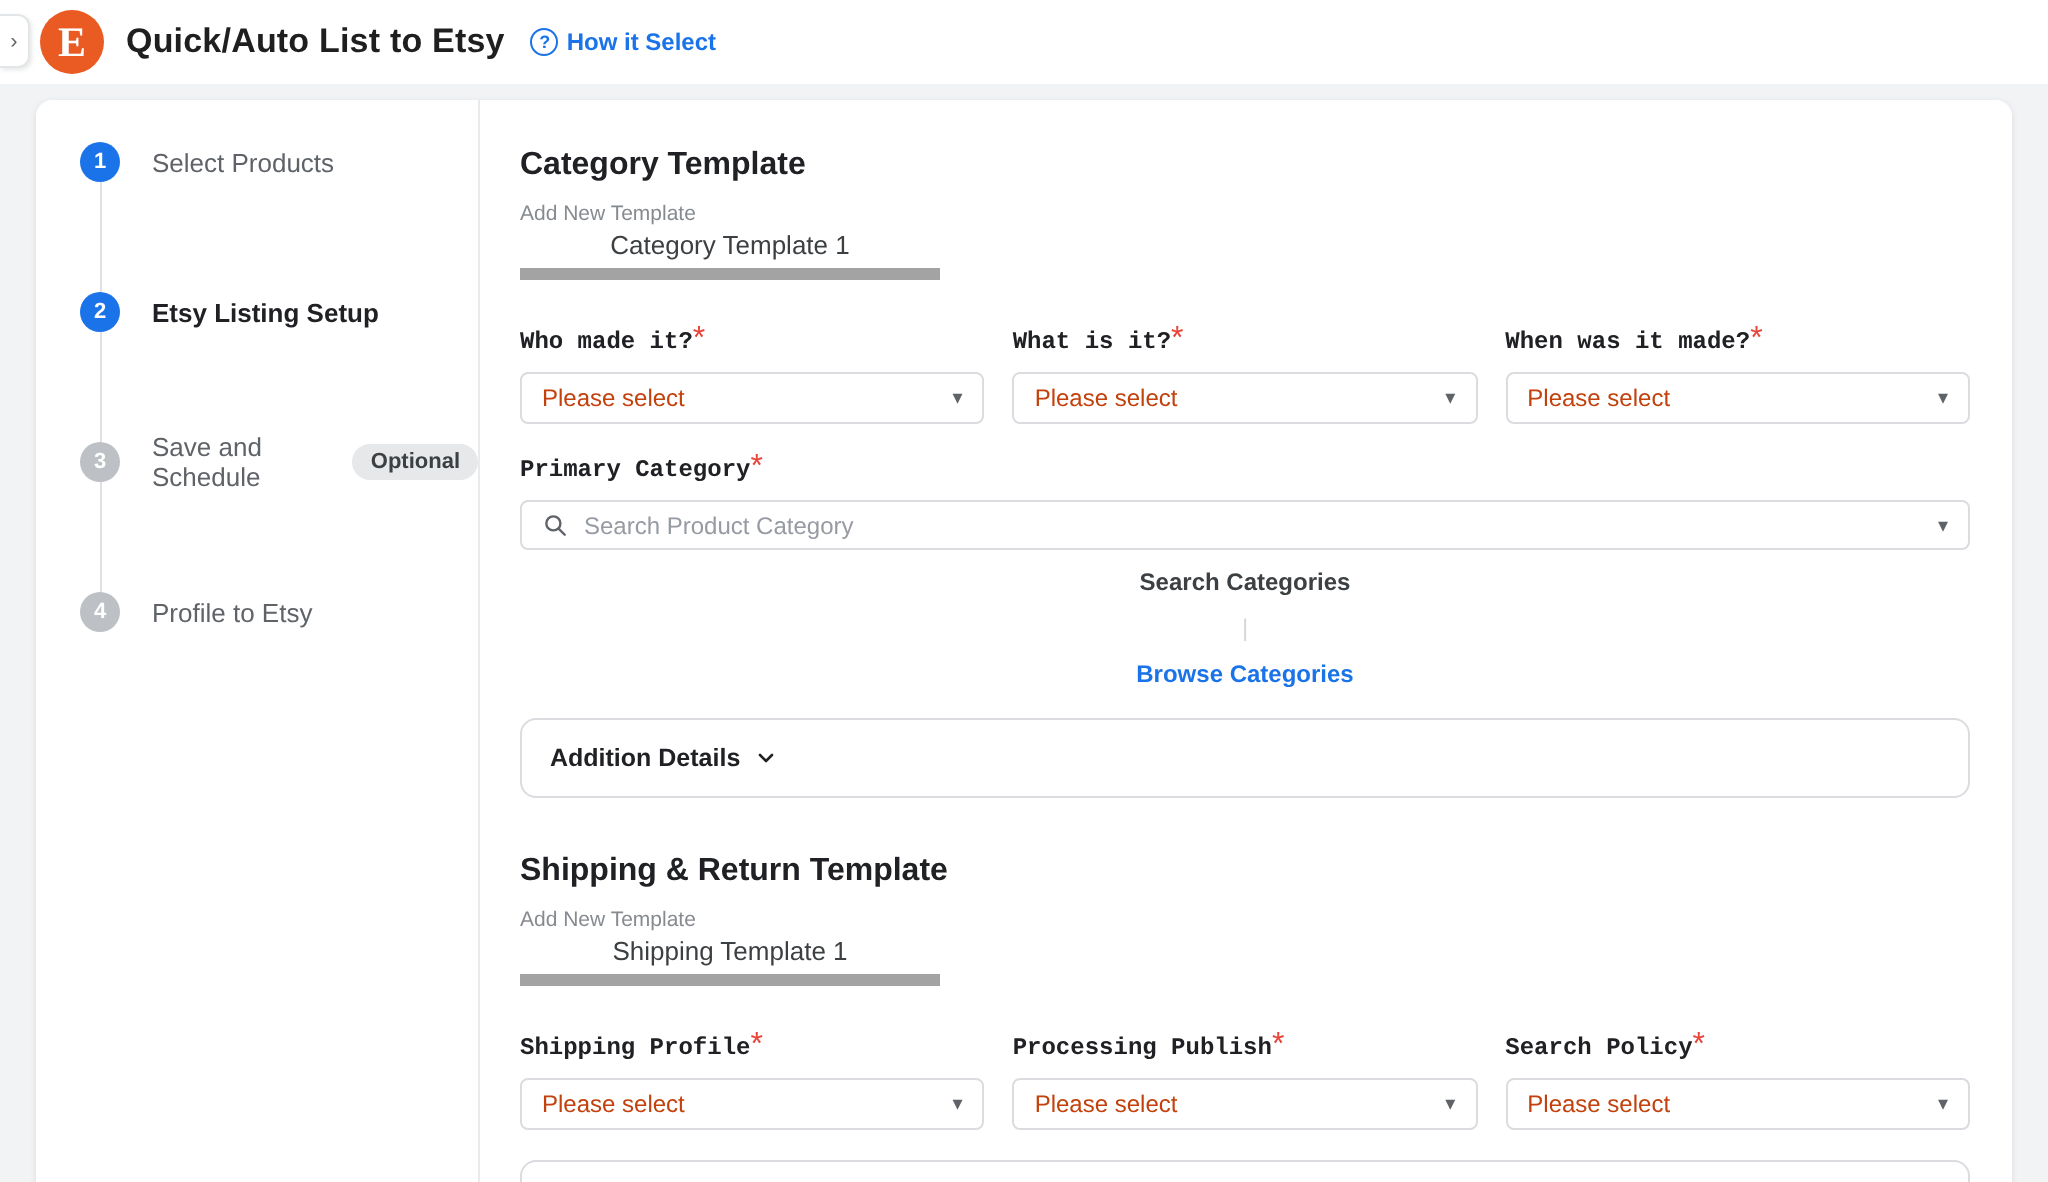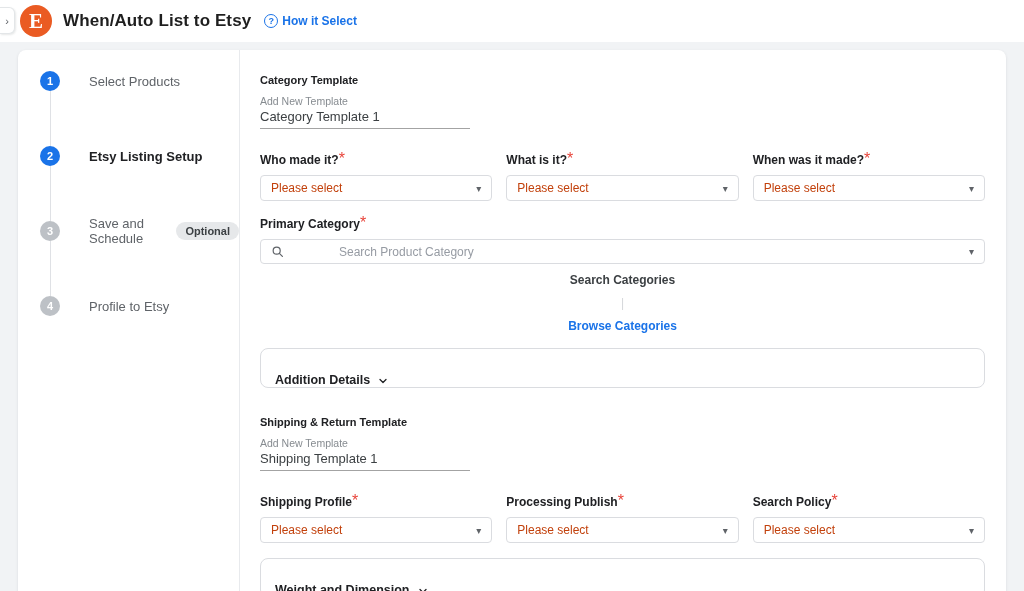--- a/index.html
+++ b/index.html
@@ -70,56 +70,56 @@
     padding:21px 0 0 22px;
   }
   .step-row { display:flex; align-items:center; height:20px; }
   .step-circle {
     width:20px; height:20px; border-radius:50%; flex:none;
     display:flex; align-items:center; justify-content:center;
     color:#ffffff; font-size:11px; font-weight:700;
   }
   .step-circle.blue { background:#1a73e8; }
   .step-circle.gray { background:#bdc1c6; }
-  .step-label { margin-left:29px; font-size:13px; color:#5f6368; }
+  .step-label { margin-left:16px; font-size:13px; color:#5f6368; }
   .step-label.active { color:#202124; font-weight:700; }
   .step-badge {
     margin-left:9px;
     background:#e6e8ea; color:#3c4043;
     font-size:11px; font-weight:700;
     padding:3px 9px; border-radius:11px;
     white-space:nowrap;
     text-align:center;
   }
   .step-connector {
     width:1px; height:55px; margin-left:10px;
     background:#dfe1e5;
   }
 
   
   .main { flex:1; padding:24px 21px 0 20px; }
 
-  .section-heading { font-size:11px; font-weight:700; color:#202124; }
+  .section-heading { font-size:16px; font-weight:700; color:#202124; }
 
   .tpl-field { margin-top:9px; width:210px; }
   .tpl-field-label { font-size:10.5px; color:#868b90; }
   .tpl-field-input {
     display:block; width:100%;
-    border:none; border-bottom:1px solid #a3a3a3;
+    border:none; border-bottom:6px solid #a3a3a3;
     padding:2px 0 4px 0;
     font-family:"Liberation Sans", sans-serif;
     font-size:13px; color:#3c4043;
-    outline:none; background:transparent;
+    outline:none; background:transparent;text-align:center;
   }
 
   .select-row {
     display:grid; grid-template-columns:repeat(3,1fr);
     column-gap:14px; margin-top:21px;
   }
-  .field-label { font-size:12px; font-weight:700; color:#202124; }
+  .field-label { font-size:12px; font-weight:700; color:#202124;font-family:Liberation Mono, monospace; }
   .req { color:#e8443a; }
   .select-box {
     margin-top:7px; height:26px;
     border:1px solid #dadce0; border-radius:4px;
     display:flex; align-items:center;
     padding:0 10px;
     cursor:pointer; background:#fff;
   }
   .select-value { flex:1; font-size:12px; color:#c2410c; }
   .caret { font-size:10px; color:#5f6368; }
@@ -127,52 +127,52 @@
   .primary-cat { margin-top:13px; }
   .search-box {
     margin-top:7px; height:25px;
     border:1px solid #dadce0; border-radius:4px;
     display:flex; align-items:center;
     padding:0 10px; gap:8px; background:#fff;
   }
   .search-box input {
     flex:1; border:none; outline:none;
     font-family:"Liberation Sans", sans-serif;
-    font-size:12px; color:#b91c1c; background:transparent;margin-left:47px;
+    font-size:12px; color:#b91c1c; background:transparent;
   }
   .search-box input::placeholder { color:#969ba3; }
 
   .cat-links { margin-top:9px; display:flex; align-items:center; gap:9px;flex-direction:column; }
   .cat-link-dark { font-size:12px; font-weight:700; color:#3c4043; }
   .cat-link-sep { color:#d4d7da; font-size:12px; }
   .cat-link-blue { font-size:12px; font-weight:700; color:#1a73e8; cursor:pointer; }
 
   .accordion {
     margin-top:15px; height:40px;
     border:1px solid #dadce0; border-radius:8px;
-    display:flex; align-items:flex-end; gap:7px;
+    display:flex; align-items:center; gap:7px;
     padding:0 14px; cursor:pointer; background:#fff;
   }
   .accordion-label { font-size:12.5px; font-weight:700; color:#202124; }
 
   .section-gap { margin-top:28px; }
 
   .chev-svg { display:block; }
 </style>
 </head>
 <body>
 
 <div class="header">
   <div class="collapse-tab">
     <span>›</span>
   </div>
   <div class="etsy-logo">
     <span>E</span>
   </div>
-  <div class="header-title">When/Auto List to Etsy</div>
+  <div class="header-title">Quick/Auto List to Etsy</div>
   <div class="help-link">
     <span class="help-q">?</span>
     <span class="help-text">How it Select</span>
   </div>
 </div>
 
 <div class="card">
 
   <div class="stepper">
 

